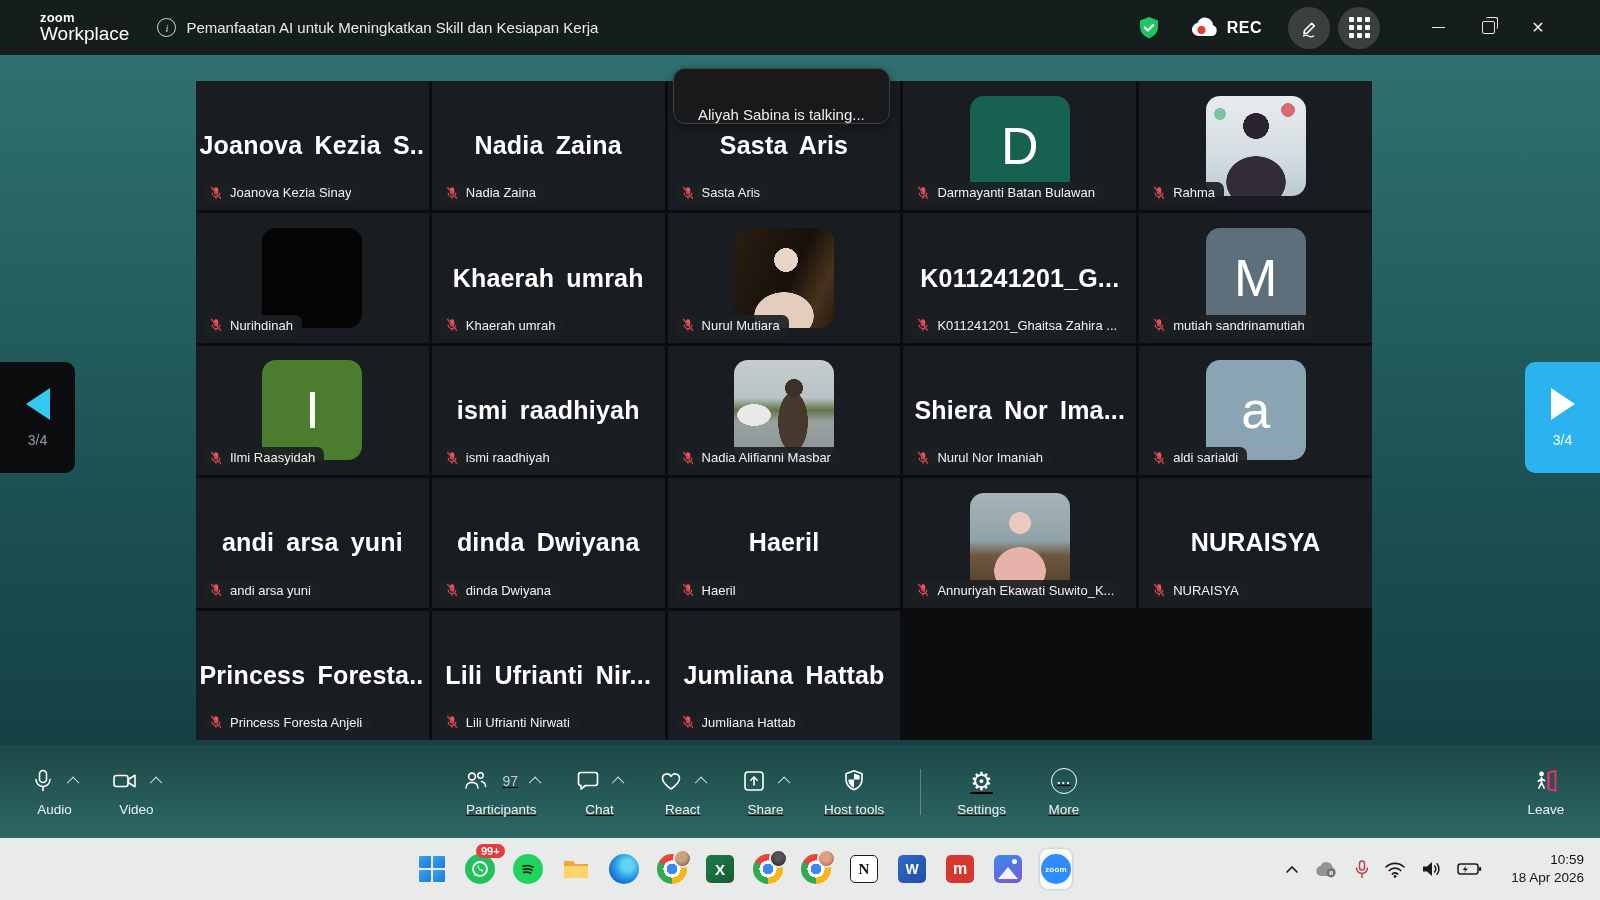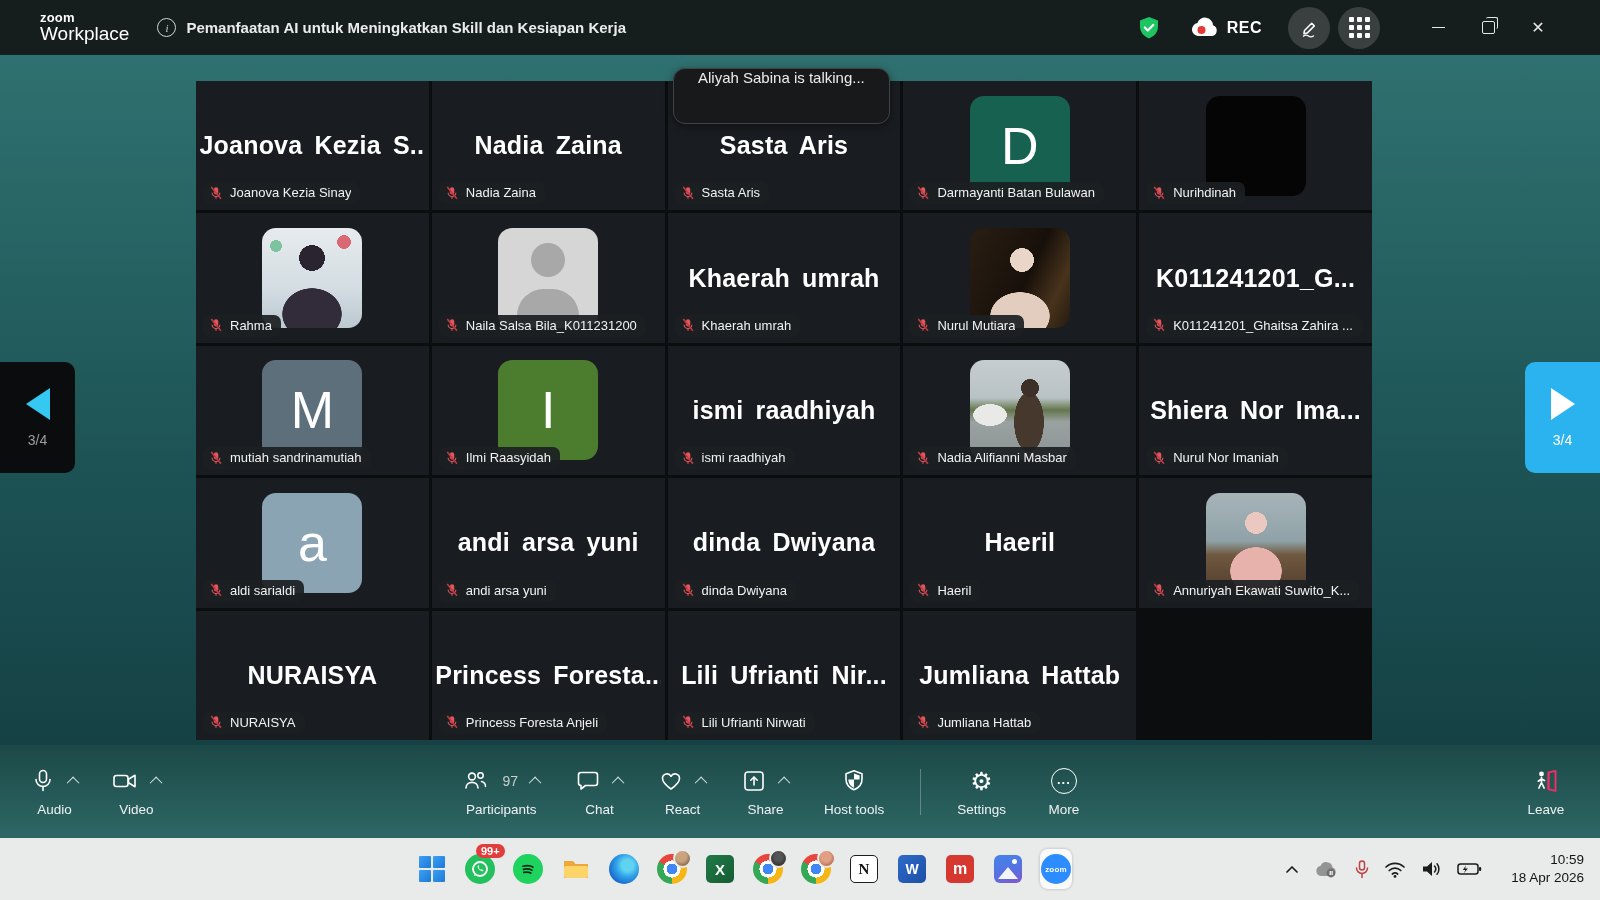--- a/index.html
+++ b/index.html
@@ -9,21 +9,21 @@
   
   .titlebar{position:absolute;top:0;left:0;width:100%;height:55px;background:#161e1d;
     display:flex;align-items:center;padding-left:40px;box-sizing:border-box;color:#fff;}
   .logo{display:flex;flex-direction:column;line-height:1.05;}
   .logo .lg1{font-size:13px;font-weight:700;letter-spacing:.2px;}
   .logo .lg2{font-size:19px;font-weight:500;}
   .meet-info{margin-left:28px;display:flex;align-items:center;gap:10px;}
   .info-ic{width:17px;height:17px;border:1.3px solid #cfd6d5;border-radius:50%;display:flex;
     align-items:center;justify-content:center;font-size:11px;font-style:italic;color:#cfd6d5;
     font-family:"Liberation Serif",serif;}
-  .meet-title{font-size:15px;color:#e9ecec;font-weight:bold;}
+  .meet-title{font-size:15px;color:#e9ecec;}
   .tb-right{margin-left:auto;display:flex;align-items:center;padding-right:44px;}
   .shield-wrap{margin-right:30px;display:flex;}
   .rec-wrap{display:flex;align-items:center;gap:7px;margin-right:26px;}
   .rec-txt{font-size:16px;font-weight:600;letter-spacing:.5px;color:#fff;}
   .circ-btn{width:42px;height:42px;border-radius:50%;background:#3a403f;display:flex;
     align-items:center;justify-content:center;}
   .circ-btn.pencil{margin-right:8px;}
   .circ-btn.apps{margin-right:26px;}
   .appgrid{display:grid;grid-template-columns:repeat(3,5px);grid-template-rows:repeat(3,5px);gap:3px;}
   .appgrid i{background:#fff;border-radius:1px;}
@@ -71,42 +71,42 @@
     radial-gradient(ellipse 26px 24px at 50% 78%,#e7b2ab 98%,transparent 100%),
     linear-gradient(180deg,#a7b4b8 0%,#8fa2a8 48%,#70583f 62%,#503d2c 100%);}
   .nm-label{position:absolute;left:7px;bottom:6px;display:inline-flex;align-items:center;gap:7px;
     background:rgba(28,31,34,.93);border-radius:7px;padding:3px 9px 4px 6px;max-width:calc(100% - 16px);
     box-sizing:border-box;}
   .nm-label .label-text{font-size:13px;color:#f2f2f2;white-space:nowrap;overflow:hidden;text-overflow:ellipsis;}
   .muted-mic{flex:0 0 auto;}
 
   
   .toast{position:absolute;left:673px;top:13px;height:54px;padding:0 24px;background:#17191b;
-    border:1px solid #3f4346;border-radius:12px;display:flex;align-items:flex-start;z-index:5;
+    border:1px solid #3f4346;border-radius:12px;display:flex;align-items:flex-end;z-index:5;
     font-size:15px;color:#ececec;box-shadow:0 2px 8px rgba(0,0,0,.4);}
 
   
   .pager{position:absolute;top:307px;width:75px;height:111px;display:flex;flex-direction:column;
     align-items:center;justify-content:center;gap:12px;z-index:4;}
   .pager.prev{left:0;background:#0a0c0d;border-radius:0 10px 10px 0;}
   .pager.next{right:0;background:#2ab3ee;border-radius:10px 0 0 10px;}
   .tri-left{width:0;height:0;border-top:16px solid transparent;border-bottom:16px solid transparent;
     border-right:24px solid #35c9f2;}
   .tri-right{width:0;height:0;border-top:16px solid transparent;border-bottom:16px solid transparent;
     border-left:24px solid #ffffff;}
   .pager .pg{font-size:14px;text-align:center;}
   .pager.prev .pg{color:#999fa2;}
   .pager.next .pg{color:#fff;}
 
   
   .toolbar{position:absolute;left:0;bottom:0;width:100%;height:93px;box-sizing:border-box;
     background:linear-gradient(180deg,#1c4947 0%,#2d6765 100%);display:flex;align-items:center;
     padding:0 30px;}
   .tb-left{display:flex;gap:32px;}
-  .tb-center{display:flex;gap:34px;align-items:center;margin:8px auto;transform:translateX(55px);}
+  .tb-center{display:flex;gap:34px;align-items:center;margin:8px auto;transform:translateX(55px);text-decoration:underline;}
   .tbtn{display:flex;flex-direction:column;align-items:center;gap:6px;min-width:48px;}
   .ic-row{height:30px;display:flex;align-items:center;gap:14px;}
   .tbl{font-size:13.5px;color:#eef2f1;white-space:nowrap;}
   .caret{width:8px;height:8px;border-left:1.8px solid #dfe5e4;border-top:1.8px solid #dfe5e4;
     transform:rotate(45deg) translateY(2px);}
   .pcount{font-size:14px;color:#c8d0cf;}
   .tb-divider{width:1px;height:46px;background:rgba(255,255,255,.28);margin:0 2px;align-self:center;}
   .gear-glyph{font-family:"DejaVu Sans",sans-serif;font-size:25px;color:#fff;line-height:1;}
   .more-glyph{width:26px;height:26px;border:1.7px solid #fff;border-radius:50%;display:flex;
     align-items:center;justify-content:center;color:#fff;font-size:13px;font-weight:700;
@@ -268,59 +268,46 @@
         <line x1="8" y1="12" x2="8" y2="14.6" stroke="#e0565e" stroke-width="1.3"></line>
         <line x1="2.6" y1="1.2" x2="13.6" y2="14.6" stroke="#c43a43" stroke-width="1.8"></line>
       </svg>
       <span class="label-text">Darmayanti Batan Bulawan</span>
     </div>
   </div>
 
 
   <div class="tile">
 
+    <div class="avatar photo-rahma"></div>
+    <div class="nm-label">
+      <svg class="muted-mic" width="14" height="14" viewBox="0 0 16 16">
+        <rect x="5.6" y="1.4" width="5" height="8.2" rx="2.5" fill="#e0565e"></rect>
+        <path d="M3.6 7.6a4.4 4.4 0 0 0 8.8 0" stroke="#e0565e" stroke-width="1.3" fill="none"></path>
+        <line x1="8" y1="12" x2="8" y2="14.6" stroke="#e0565e" stroke-width="1.3"></line>
+        <line x1="2.6" y1="1.2" x2="13.6" y2="14.6" stroke="#c43a43" stroke-width="1.8"></line>
+      </svg>
+      <span class="label-text">Rahma</span>
+    </div>
+  </div>
+
+  <div class="tile">
+
     <div class="avatar black-video"></div>
     <div class="nm-label">
       <svg class="muted-mic" width="14" height="14" viewBox="0 0 16 16">
         <rect x="5.6" y="1.4" width="5" height="8.2" rx="2.5" fill="#e0565e"></rect>
         <path d="M3.6 7.6a4.4 4.4 0 0 0 8.8 0" stroke="#e0565e" stroke-width="1.3" fill="none"></path>
         <line x1="8" y1="12" x2="8" y2="14.6" stroke="#e0565e" stroke-width="1.3"></line>
         <line x1="2.6" y1="1.2" x2="13.6" y2="14.6" stroke="#c43a43" stroke-width="1.8"></line>
       </svg>
       <span class="label-text">Nurihdinah</span>
     </div>
   </div>
 
-  <div class="tile">
-
-    <div class="avatar photo-rahma"></div>
-    <div class="nm-label">
-      <svg class="muted-mic" width="14" height="14" viewBox="0 0 16 16">
-        <rect x="5.6" y="1.4" width="5" height="8.2" rx="2.5" fill="#e0565e"></rect>
-        <path d="M3.6 7.6a4.4 4.4 0 0 0 8.8 0" stroke="#e0565e" stroke-width="1.3" fill="none"></path>
-        <line x1="8" y1="12" x2="8" y2="14.6" stroke="#e0565e" stroke-width="1.3"></line>
-        <line x1="2.6" y1="1.2" x2="13.6" y2="14.6" stroke="#c43a43" stroke-width="1.8"></line>
-      </svg>
-      <span class="label-text">Rahma</span>
-    </div>
-  </div>
-
-  <div class="tile">
-
-    <div class="avatar silhouette"></div>
-    <div class="nm-label">
-      <svg class="muted-mic" width="14" height="14" viewBox="0 0 16 16">
-        <rect x="5.6" y="1.4" width="5" height="8.2" rx="2.5" fill="#e0565e"></rect>
-        <path d="M3.6 7.6a4.4 4.4 0 0 0 8.8 0" stroke="#e0565e" stroke-width="1.3" fill="none"></path>
-        <line x1="8" y1="12" x2="8" y2="14.6" stroke="#e0565e" stroke-width="1.3"></line>
-        <line x1="2.6" y1="1.2" x2="13.6" y2="14.6" stroke="#c43a43" stroke-width="1.8"></line>
-      </svg>
-      <span class="label-text">Naila Salsa Bila_K011231200</span>
-    </div>
-  </div>
 
   <div class="tile">
     <div class="big-name">Khaerah umrah</div>
 
     <div class="nm-label">
       <svg class="muted-mic" width="14" height="14" viewBox="0 0 16 16">
         <rect x="5.6" y="1.4" width="5" height="8.2" rx="2.5" fill="#e0565e"></rect>
         <path d="M3.6 7.6a4.4 4.4 0 0 0 8.8 0" stroke="#e0565e" stroke-width="1.3" fill="none"></path>
         <line x1="8" y1="12" x2="8" y2="14.6" stroke="#e0565e" stroke-width="1.3"></line>
         <line x1="2.6" y1="1.2" x2="13.6" y2="14.6" stroke="#c43a43" stroke-width="1.8"></line>

